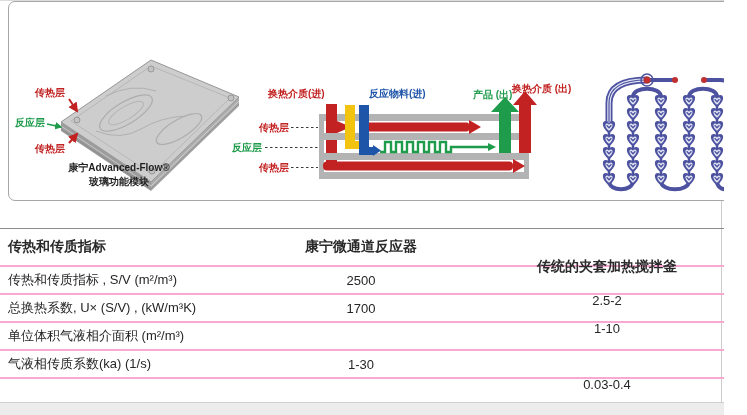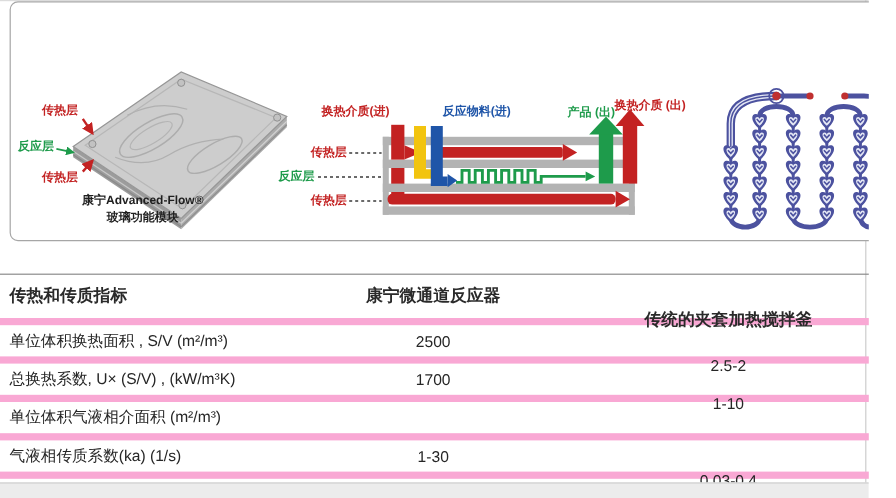--- a/index.html
+++ b/index.html
@@ -21,21 +21,21 @@
   .red{color:#c32222;}
   .green{color:#1e9b4b;}
   .blue{color:#1f55a8;}
   .caption{position:absolute;left:20px;width:180px;text-align:center;font-size:10px;font-weight:bold;color:#1f1f1f;line-height:13px;}
 
   
   .cmp-table{
     position:absolute;left:0;top:228px;width:742px;
     border-top:1px solid #8c8c8c;font-size:13px;color:#262626;
   }
-  .t-row{display:flex;align-items:center;height:26px;border-bottom:6px solid #f9a8d4;}
+  .t-row{display:flex;align-items:center;height:26px;border-bottom:2px solid #f9a8d4;}
   .t-head{height:36px;font-weight:bold;font-size:14px;color:#2a2a2a;}
   .c1{width:250px;padding-left:8px;box-sizing:border-box;}
   .c2{width:222px;text-align:center;}
   .c3{flex:1;text-align:center;margin-top:40px;}
 </style>
 </head>
 <body>
 
 <div class="screen">
   <div class="edge-top"></div>
@@ -191,21 +191,21 @@
     <div class="dlabel red" style="left:250px;top:160px;">传热层</div>
   </div>
 
   <div class="cmp-table">
     <div class="t-row t-head">
       <div class="c1">传热和传质指标</div>
       <div class="c2">康宁微通道反应器</div>
       <div class="c3">传统的夹套加热搅拌釜</div>
     </div>
     <div class="t-row">
-      <div class="c1">单位体积换热面积 , S/V (m²/m³)</div>
+      <div class="c1">传热和传质指标 , S/V (m²/m³)</div>
       <div class="c2">2500</div>
       <div class="c3">2.5-2</div>
     </div>
     <div class="t-row">
       <div class="c1">总换热系数, U× (S/V) , (kW/m³K)</div>
       <div class="c2">1700</div>
       <div class="c3">1-10</div>
     </div>
     <div class="t-row">
       <div class="c1">单位体积气液相介面积 (m²/m³)</div>

